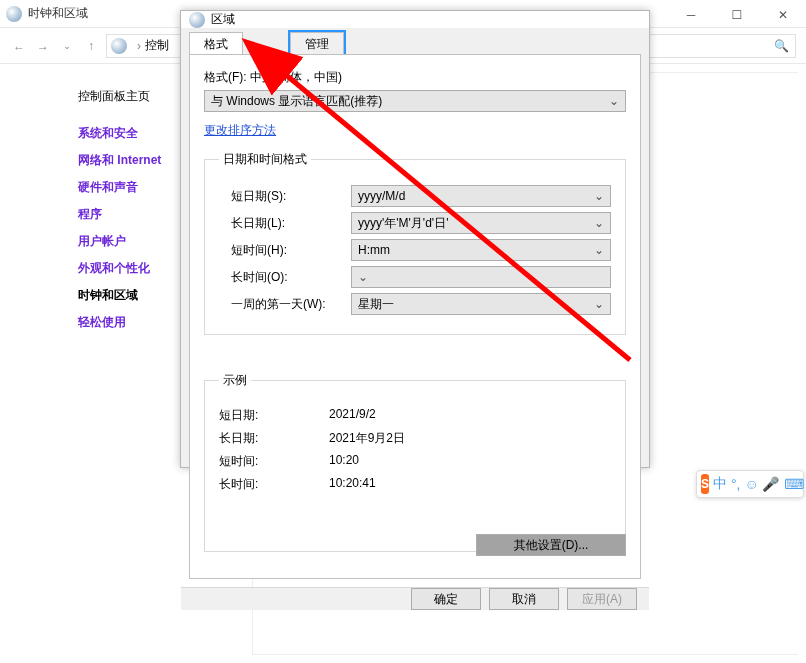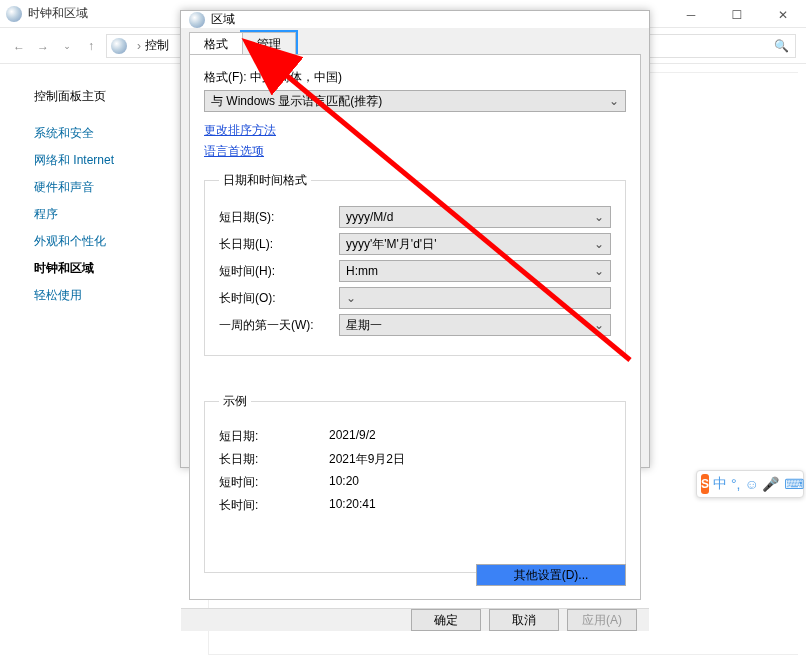--- a/index.html
+++ b/index.html
@@ -23,55 +23,55 @@
     height: 36px; display:flex; align-items:center; gap:6px; padding:0 10px;
     border-bottom: 1px solid #e8e8e8;
   }
   .navarr { width:18px; height:18px; display:flex; align-items:center; justify-content:center; color:#888; }
   .addrbox { flex:1; height:24px; display:flex; align-items:center; padding:0 4px; border:1px solid #e0e0e0; }
   .addrbox .globe2 { width:16px; height:16px; border-radius:50%; background:radial-gradient(circle at 35% 35%, #fff, #bcd0e0 45%, #7a9abf 100%); margin-right:6px;}
   .sep { margin:0 4px; color:#888;}
   .chev { color:#777; font-size:10px; margin-left:4px;}
   .searchbox { flex:1; height:24px; border:1px solid #e0e0e0; display:flex; align-items:center; padding:0 6px; color:#666;}
   .cp-body { display:flex; height: calc(100% - 64px); }
-  .sidebar { width: 200px; padding: 24px 14px 14px 34px; background:#fff; }
+  .sidebar { width: 200px; padding: 24px 14px 14px 34px; background:#fff;margin-left:44px; }
   .home { color:#000; margin-bottom:20px;}
-  .slink { color:#0369a1; margin:10px 0; cursor:pointer;}
+  .slink { color:#6d28d9; margin:10px 0; cursor:pointer;font-weight:bold;}
   .slink.cur { color:#000; font-weight:bold;}
   .cpmain { flex:1; border-left:1px solid #eee; border-top:1px solid #eee; margin:8px; border-bottom:1px solid #eee;}
 
   
   .dlg {
     position: absolute; left: 180px; top: 10px; width: 470px; height: 458px;
     background: #f0f0f0; border: 1px solid #b7b7b7;
     box-shadow: 0 0 8px rgba(0,0,0,.25);
     display:flex; flex-direction:column;
   }
   .dlg-title {
     height: 26px; background:#fff; display:flex; align-items:center; padding:0 8px;
   }
   .dlg-title .globe { width:16px; height:16px; border-radius:50%; background:radial-gradient(circle at 35% 35%, #fff, #bcd0e0 45%, #7a9abf 100%); margin-right:6px;}
   .tabs { display:flex; padding: 4px 24px 0 8px; }
   .tab { height:22px; padding:3px 14px 0; border:1px solid #c0c0c0; background:#f0f0f0; border-bottom:none; margin-right:-1px;}
   .tab.active { background:#fff; position:relative; z-index:2;}
-  .tab.hilite { outline: 2px solid #2896ff; }
+  .tab.hilite { outline: 2px solid #2896ff; margin-left: 48px; }
   .panel { flex:1; margin:0 8px 8px 8px; background:#fff; border:1px solid #c0c0c0; padding:14px; position:relative;}
   .label { color:#000; }
   .row { display:flex; align-items:center; margin:5px 0;}
-  .row .lab { width:120px;}
+  .row .lab { width:120px;margin-left:12px;}
   .dropdown { flex:1; height:22px; background:#e6e6e6; border:1px solid #adadad; display:flex; align-items:center; padding:0 6px; position:relative;}
   .dropdown .dv { flex:1;}
   .dropdown .dd { color:#555;}
   .wide-dd { margin:4px 0 10px 0;}
   .links a { color:#1d4ed8; text-decoration:underline; display:block; margin:4px 0;}
   fieldset { border:1px solid #d9d9d9; padding:12px 14px 14px; margin:12px 0;}
   legend { padding:0 4px;}
   .ex-row { display:flex; margin:6px 0;}
   .ex-row .ek { width:110px;}
-  .other-btn { position:absolute; right:14px; bottom:13px; width:150px; height:22px; background:#3b82f6; border:1px solid #adadad; display:flex; align-items:center; justify-content:center;}
+  .other-btn { position:absolute; right:14px; bottom:22px; width:150px; height:22px; background:#a3a3a3; border:1px solid #adadad; display:flex; align-items:center; justify-content:center;}
   .dlg-footer { height:46px; background:#f0f0f0; display:flex; align-items:center; justify-content:flex-end; gap:8px; padding:0 12px; border-top:1px solid #d9d9d9;}
   .btn { width:70px; height:22px; background:#e6e6e6; border:1px solid #adadad; display:flex; align-items:center; justify-content:center;}
   .btn.disabled { color:#9a9a9a;}
 
   
   .arrow-svg { position:absolute; left:0; top:0; width:806px; height:663px; pointer-events:none; z-index:50;}
 
   
   .ime { position:absolute; right:2px; top:470px; width:108px; height:28px; background:#fff; border:1px solid #ddd; border-radius:4px; display:flex; align-items:center; padding:0 4px; gap:4px; box-shadow:0 1px 4px rgba(0,0,0,.15);}
   .ime .logo { width:20px; height:20px; background:#fd6a1e; border-radius:3px; display:flex; align-items:center; justify-content:center; color:#fff; font-weight:bold;}
@@ -105,20 +105,21 @@
       <span style="margin-left:auto;">🔍</span>
     </div>
   </div>
   <div class="cp-body">
     <div class="sidebar">
       <div class="home">控制面板主页</div>
       <div class="slink">系统和安全</div>
       <div class="slink">网络和 Internet</div>
       <div class="slink">硬件和声音</div>
       <div class="slink">程序</div>
+      <div class="slink">用户帐户</div>
       <div class="slink">外观和个性化</div>
       <div class="slink cur">时钟和区域</div>
       <div class="slink">轻松使用</div>
     </div>
     <div class="cpmain"></div>
   </div>
 </div>
 
 <div class="dlg">
   <div class="dlg-title">
@@ -132,21 +133,20 @@
   <div class="panel">
 
     <div class="label">格式(F): 中文(简体，中国)</div>
     <div class="dropdown wide-dd">
       <span class="dv">与 Windows 显示语言匹配(推荐)</span>
       <span class="dd">⌄</span>
     </div>
 
     <div class="links">
       <a>更改排序方法</a>
-      <a>语言首选项</a>
     </div>
 
     <fieldset>
       <legend>日期和时间格式</legend>
 
       <div class="row">
         <span class="lab">短日期(S):</span>
         <div class="dropdown">
           <span class="dv">yyyy/M/d</span>
           <span class="dd">⌄</span>

